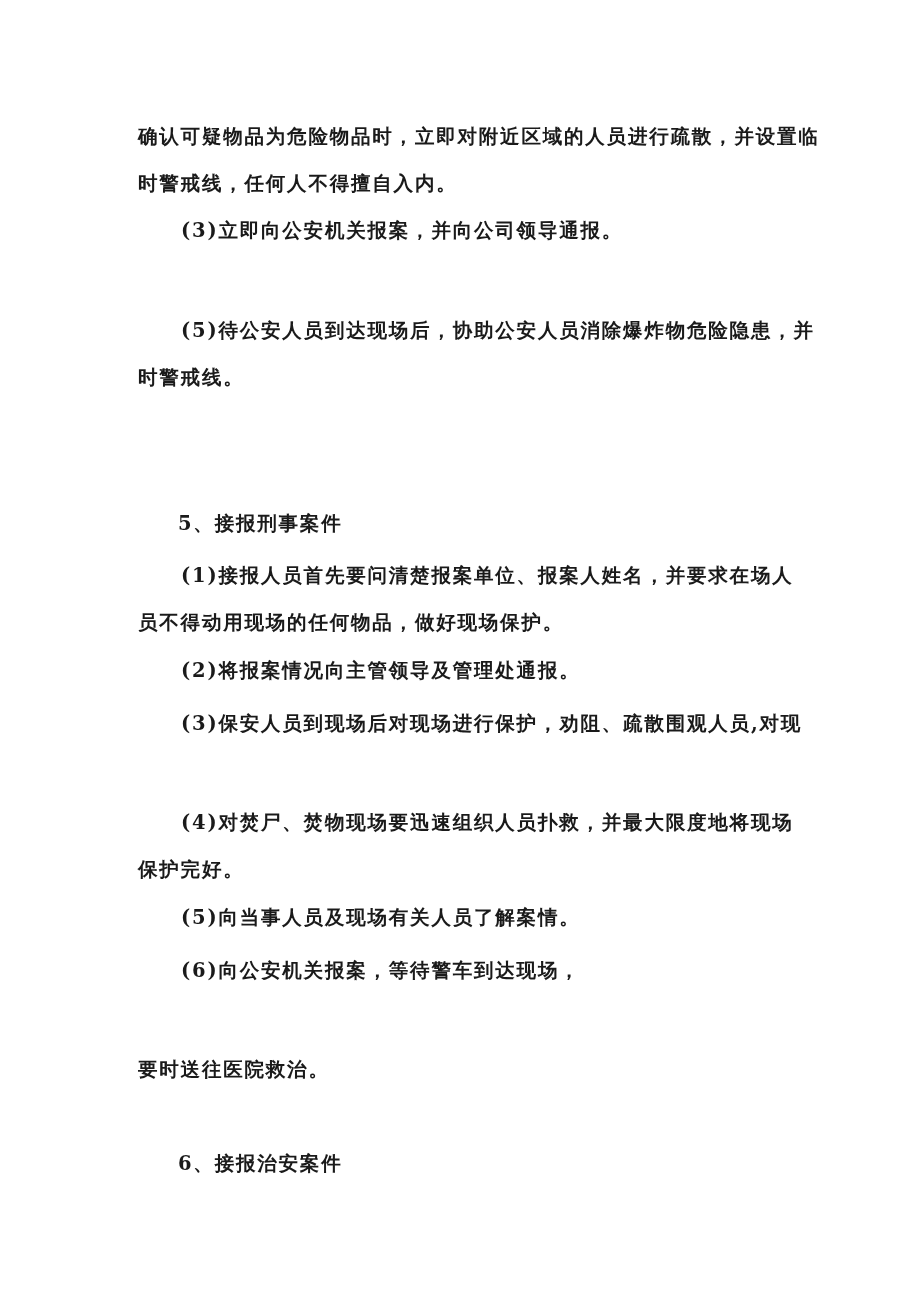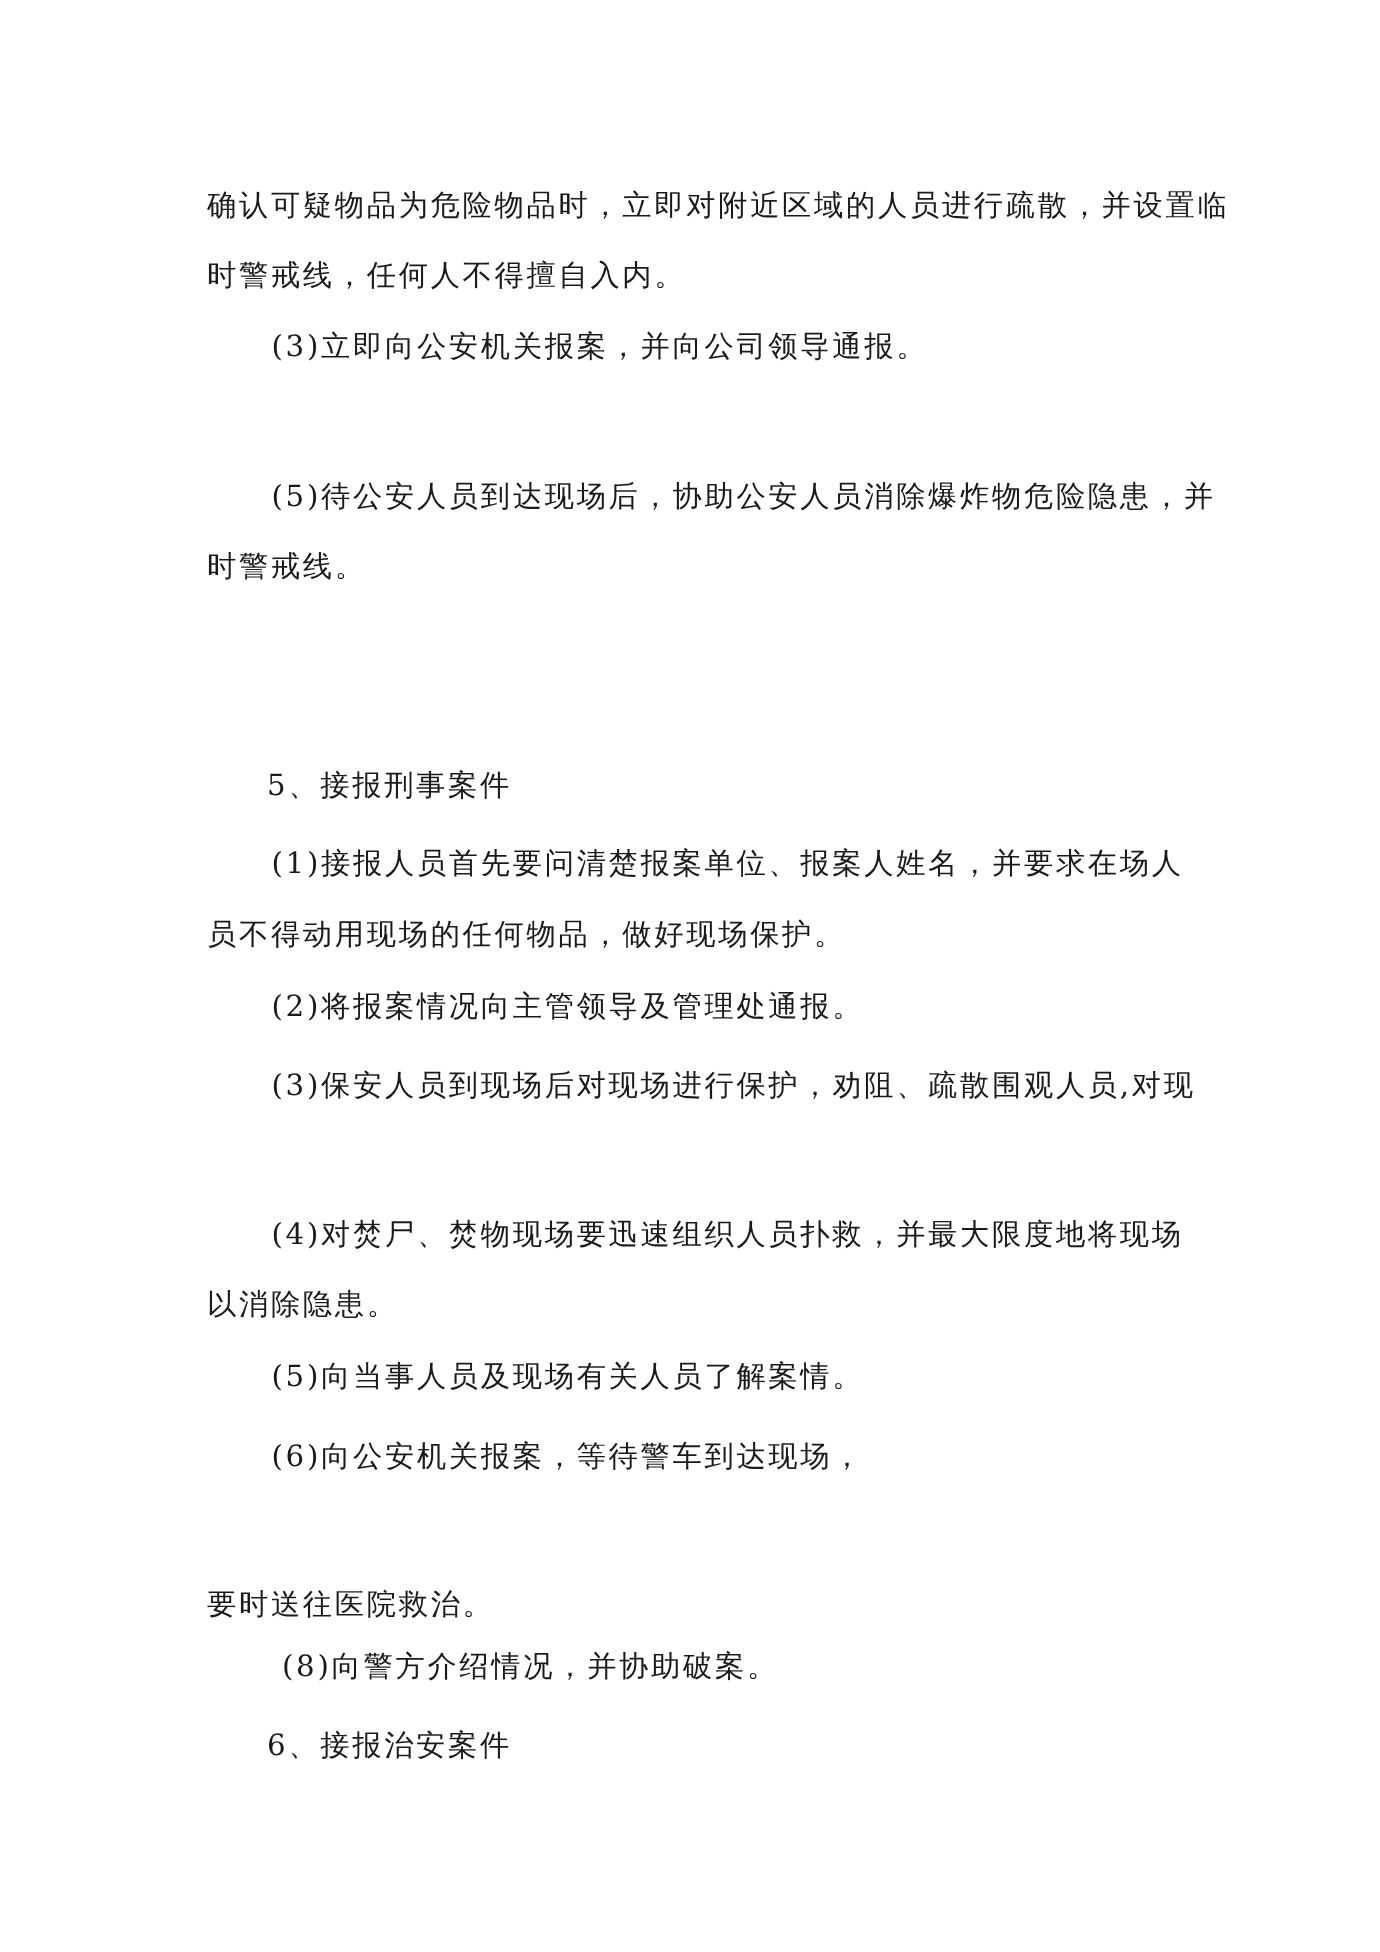--- a/index.html
+++ b/index.html
@@ -15,20 +15,21 @@
       font-family: "DejaVu Serif", "Liberation Serif", serif;
       color: #1a1a1a;
     }
     .page {
       position: absolute;
       left: 0;
       top: 0;
       width: 920px;
       height: 1006px;
       background: #ffffff;
+      font-weight: bold;
     }
     .line {
       position: absolute;
       left: 138px;
       width: 660px;
       font-size: 19.5px;
       line-height: 22px;
       letter-spacing: 1.8px;
       white-space: nowrap;
     }
@@ -44,19 +45,18 @@
   <div class="line" style="top:173px">时警戒线，任何人不得擅自入内。</div>
   <div class="line indent" style="top:220px">(3)立即向公安机关报案，并向公司领导通报。</div>
   <div class="line indent" style="top:320px">(5)待公安人员到达现场后，协助公安人员消除爆炸物危险隐患，并</div>
   <div class="line" style="top:367px">时警戒线。</div>
   <div class="line heading-indent" style="top:513px">5、接报刑事案件</div>
   <div class="line indent" style="top:565px">(1)接报人员首先要问清楚报案单位、报案人姓名，并要求在场人</div>
   <div class="line" style="top:612px">员不得动用现场的任何物品，做好现场保护。</div>
   <div class="line indent" style="top:660px">(2)将报案情况向主管领导及管理处通报。</div>
   <div class="line indent" style="top:713px">(3)保安人员到现场后对现场进行保护，劝阻、疏散围观人员,对现</div>
   <div class="line indent" style="top:812px">(4)对焚尸、焚物现场要迅速组织人员扑救，并最大限度地将现场</div>
-  <div class="line" style="top:859px">以消除隐患。</div>
+  <div class="line" style="top:859px">保护完好。</div>
   <div class="line indent" style="top:907px">(5)向当事人员及现场有关人员了解案情。</div>
   <div class="line indent" style="top:960px">(6)向公安机关报案，等待警车到达现场，</div>
   <div class="line" style="top:1059px">要时送往医院救治。</div>
-  <div class="line indent-small" style="top:1100px">(8)向警方介绍情况，并协助破案。</div>
   <div class="line heading-indent" style="top:1153px">6、接报治安案件</div>
 </div>
 
 </body></html>

